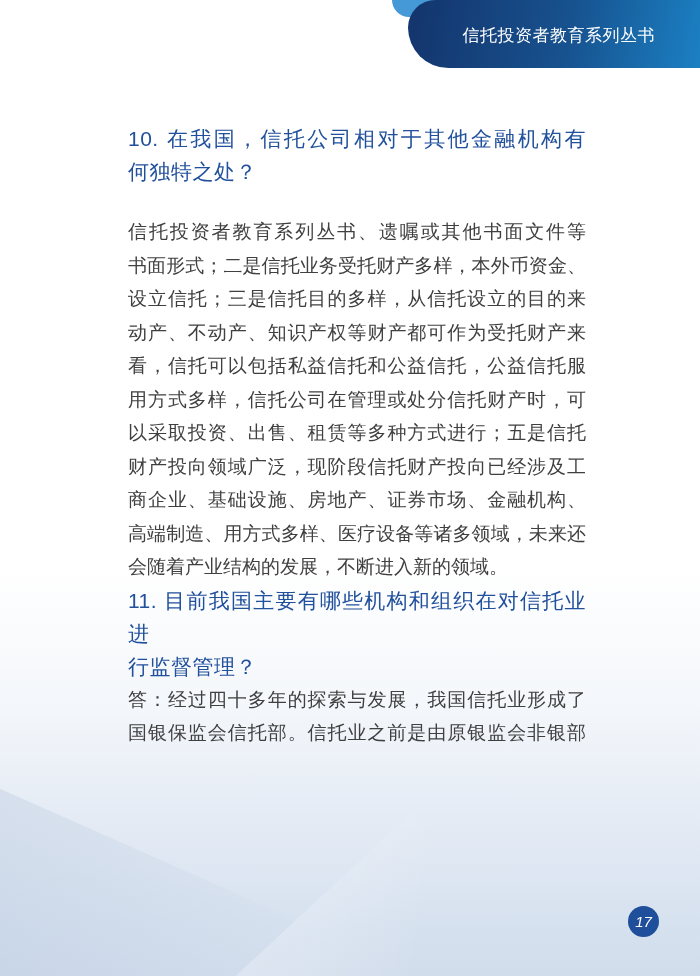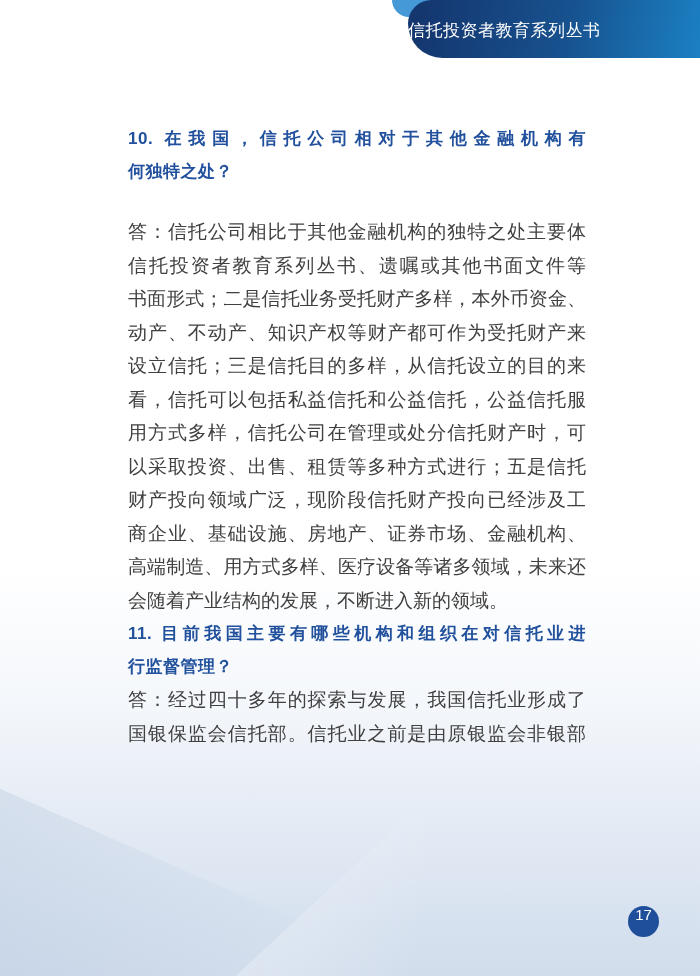--- a/index.html
+++ b/index.html
@@ -31,44 +31,44 @@
   
   .banner-accent {
     position: absolute; top: 0; right: 234px;
     width: 74px; height: 17px;
     background: var(--accent, #4499d6);
     border-radius: 0 0 0 17px;
     z-index: 1;
   }
   .banner {
     position: absolute; top: 0; right: 0;
-    width: 292px; height: 58px;
+    width: 292px; height: 68px;
     background: linear-gradient(100deg, var(--banner-start, #14346c) 0%, #17528f 55%, var(--banner-end, #1b80c3) 100%);
     border-radius: 30px 0 0 44px;
-    display: flex; align-items: center; 
+    display: flex; align-items: center; justify-content: flex-end;
     padding-right: 45px; padding-top: 2px;
     z-index: 2;
   }
   .banner-title {
     color: #ffffff;
     font-size: 17px;
     letter-spacing: 0.5px;
     white-space: nowrap;
   }
 
   
   .content {
     position: absolute; left: 128px; top: 0;
     width: 458px; z-index: 1;
     color: var(--body-color, #404040);
   }
   .q-heading {
     color: var(--heading-color, #21509c);
-    font-weight: bold;
-    font-size: 17px;
+    font-weight: normal;
+    font-size: 21px;
     line-height: 33px;
     letter-spacing: 0.5px;
   }
   .q-heading .h-line {
     text-align: justify;
     text-align-last: justify;
   }
   .q-heading .h-line.h-last {
     text-align-last: auto;
   }
@@ -86,22 +86,23 @@
   .body-line.p-last { text-align-last: auto; }
 
   
   .page-badge {
     position: absolute; left: 628px; top: 906px;
     width: 31px; height: 31px;
     border-radius: 50%;
     background: var(--badge-color, #1f4e9b);
     color: #ffffff;
     font-size: 15px;
-    display: flex; justify-content: center;
+    display: flex; align-items: center; justify-content: center;
     z-index: 2;
+    font-style: italic;
   }
 </style>
 </head>
 <body>
 
 <div class="bg-shape-1"></div>
 <div class="bg-shape-2"></div>
 
 <div class="banner-accent"></div>
 <div class="banner">
@@ -109,25 +110,24 @@
 </div>
 
 <div class="content">
 
   <div class="q-heading q10-heading">
     <div class="h-line">10. 在我国，信托公司相对于其他金融机构有</div>
     <div class="h-line h-last">何独特之处？</div>
   </div>
 
   <div class="q10-answer">
-    <div class="body-line">答：信托公司相比于其他金融机构的独特之处主要体</div>
     <div class="body-line">信托投资者教育系列丛书、遗嘱或其他书面文件等</div>
     <div class="body-line">书面形式；二是信托业务受托财产多样，本外币资金、</div>
+    <div class="body-line">设立信托；三是信托目的多样，从信托设立的目的来</div>
     <div class="body-line">动产、不动产、知识产权等财产都可作为受托财产来</div>
-    <div class="body-line">设立信托；三是信托目的多样，从信托设立的目的来</div>
     <div class="body-line">看，信托可以包括私益信托和公益信托，公益信托服</div>
     <div class="body-line">用方式多样，信托公司在管理或处分信托财产时，可</div>
     <div class="body-line">以采取投资、出售、租赁等多种方式进行；五是信托</div>
     <div class="body-line">财产投向领域广泛，现阶段信托财产投向已经涉及工</div>
     <div class="body-line">商企业、基础设施、房地产、证券市场、金融机构、</div>
     <div class="body-line">高端制造、用方式多样、医疗设备等诸多领域，未来还</div>
     <div class="body-line p-last">会随着产业结构的发展，不断进入新的领域。</div>
   </div>
 
   <div class="q-heading q11-heading">

